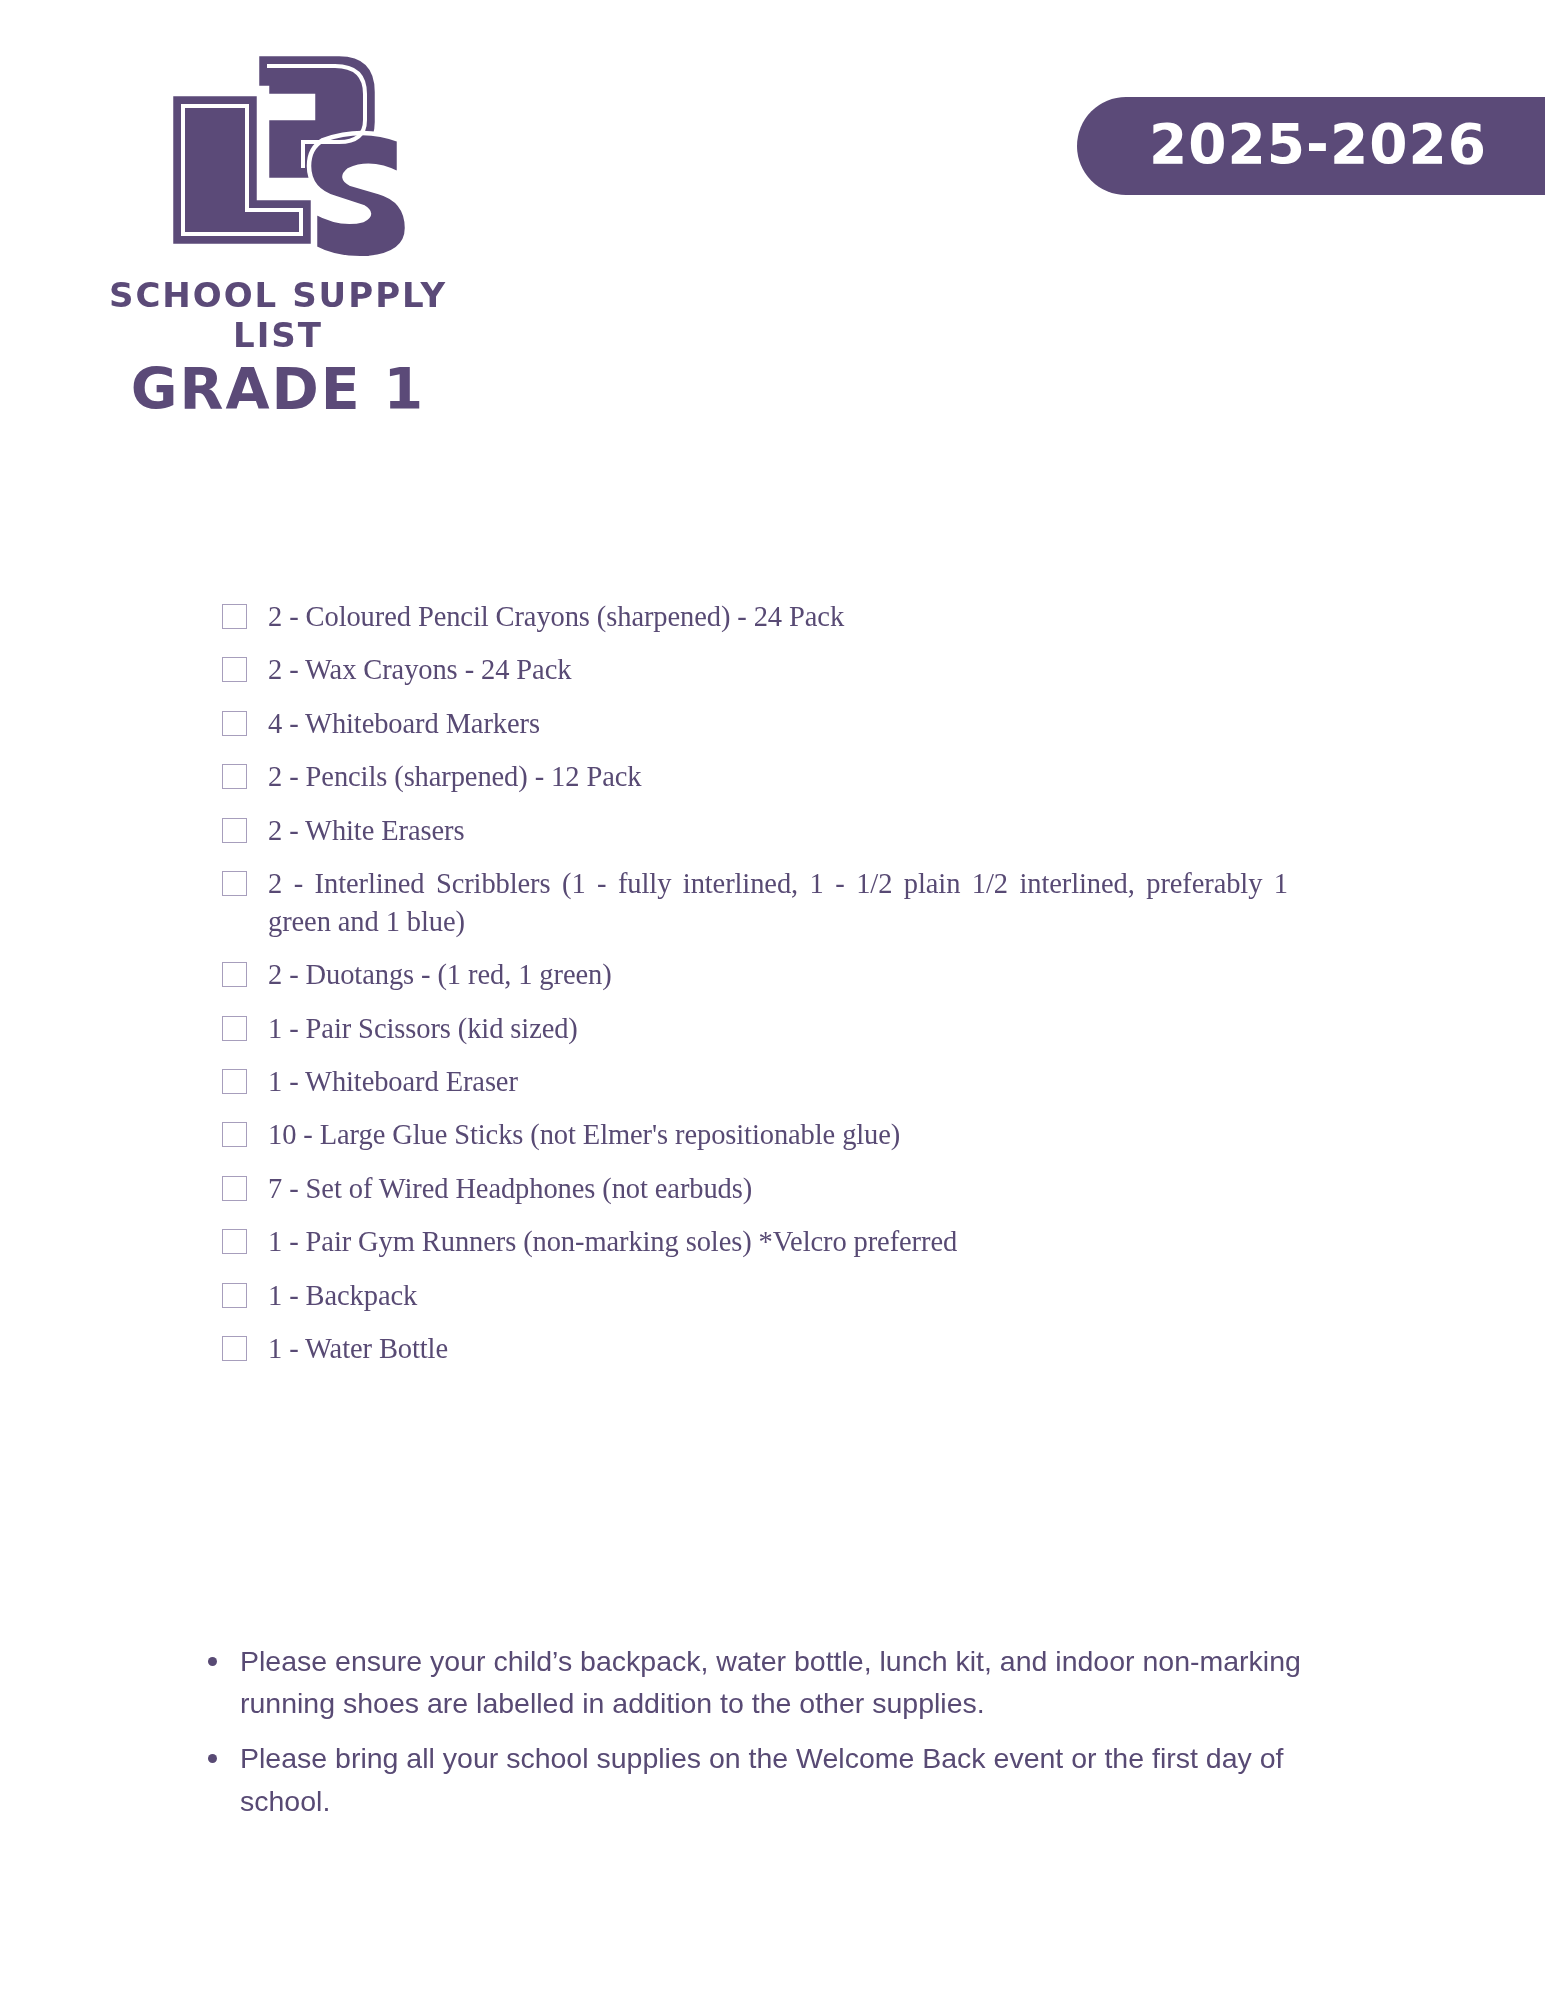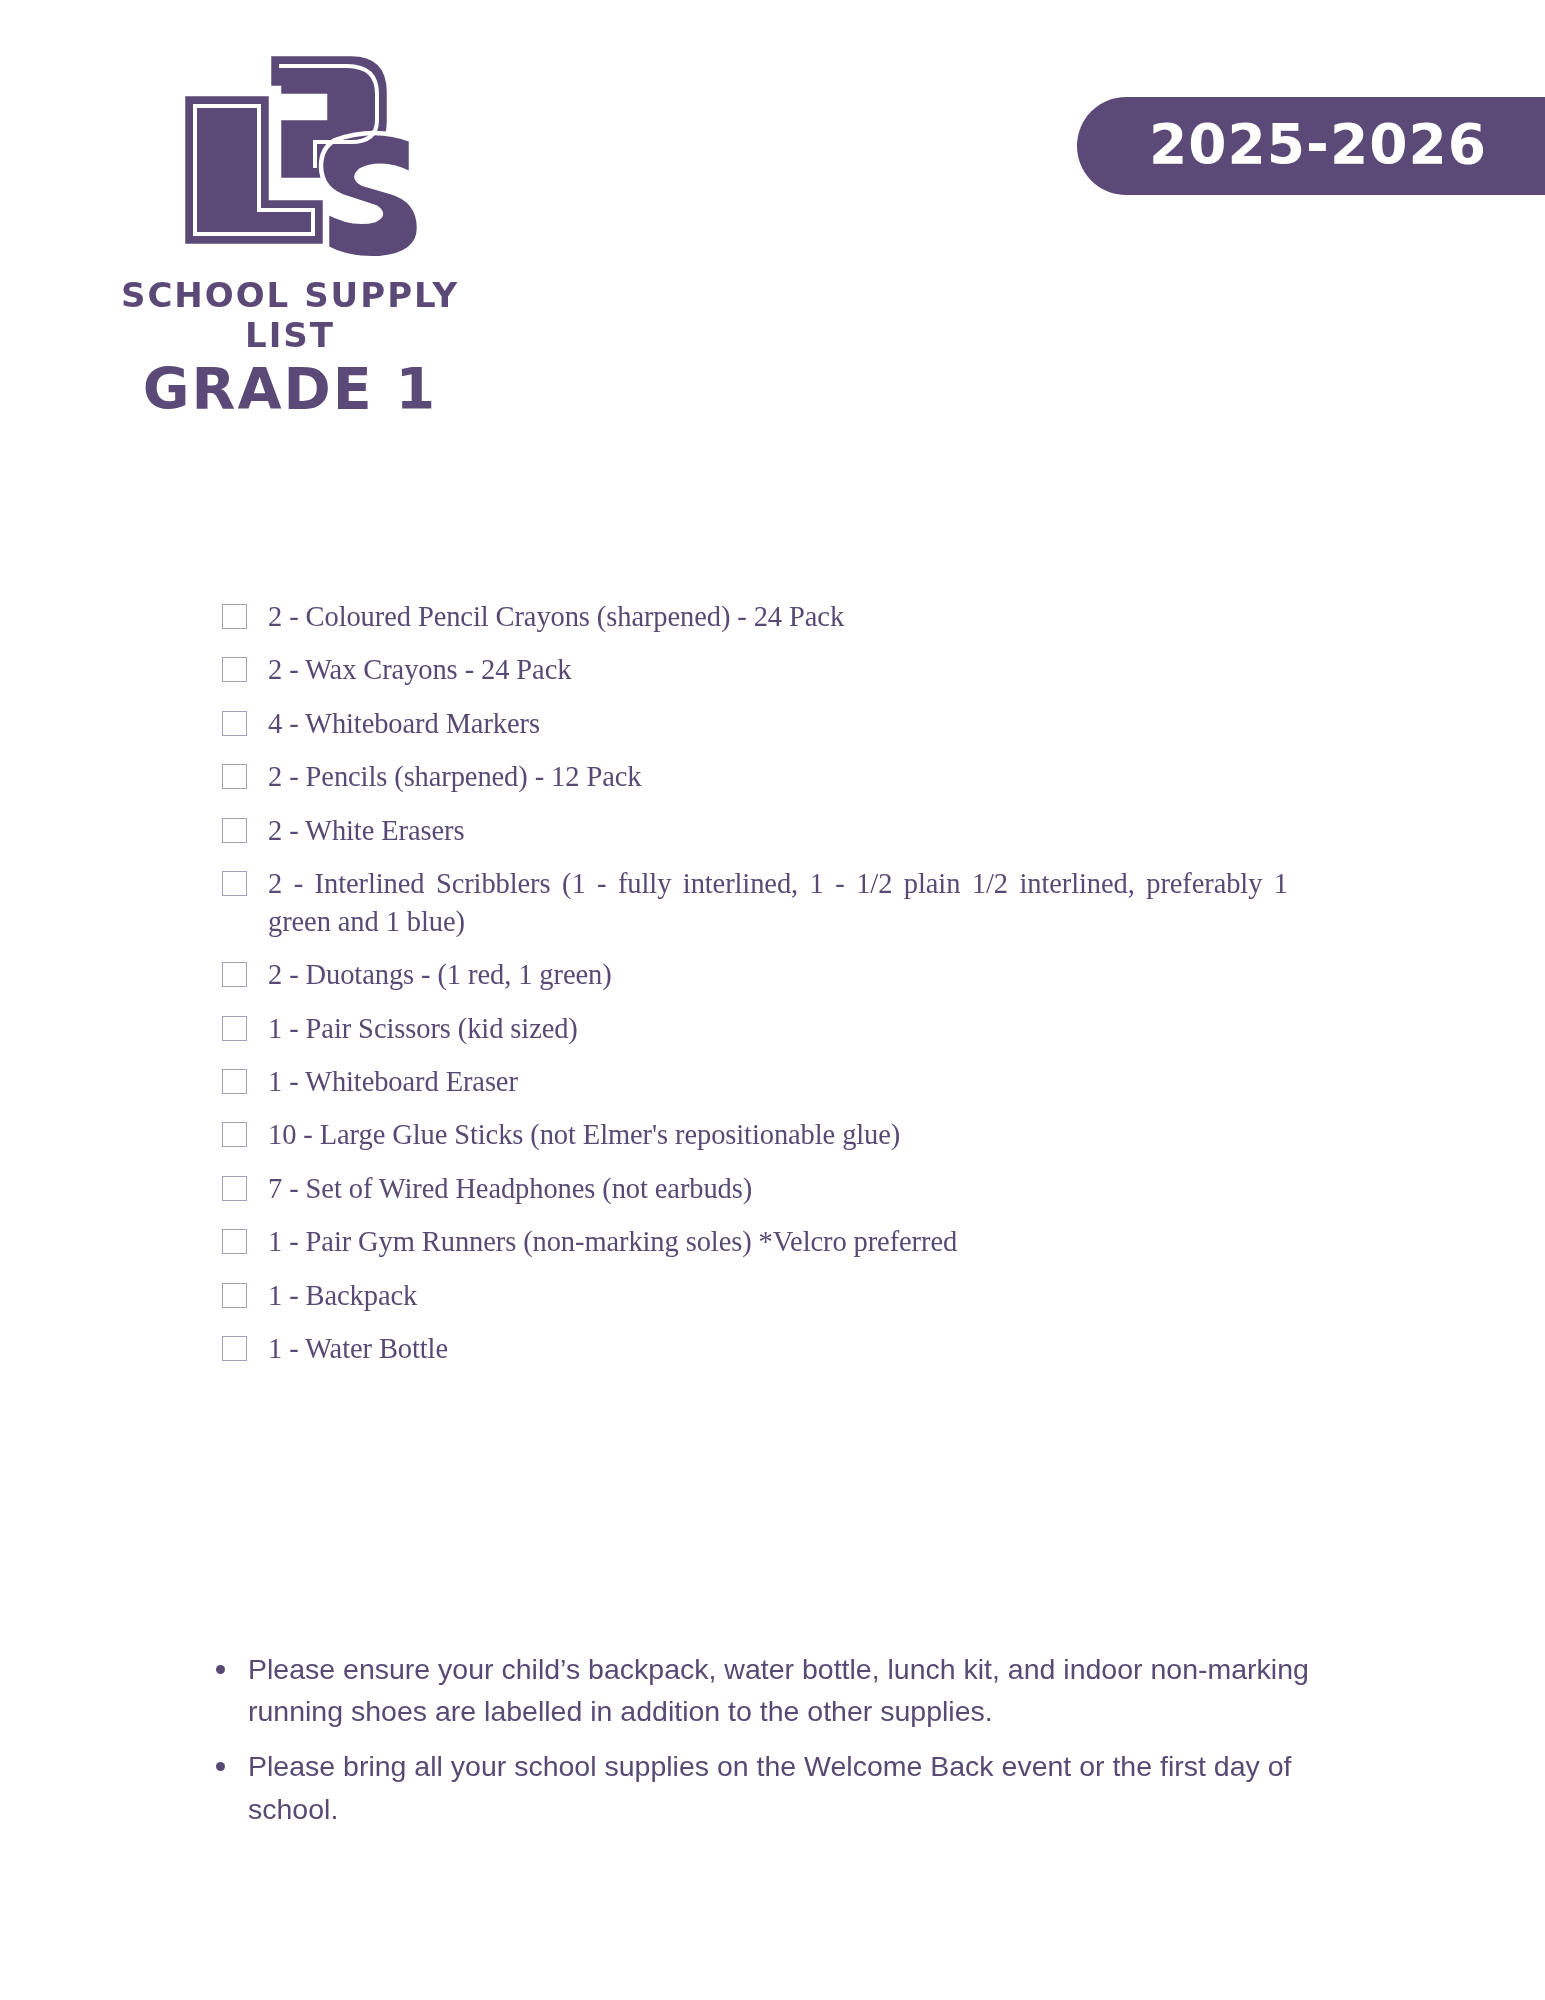--- a/index.html
+++ b/index.html
@@ -36,21 +36,21 @@
     font-family: "DejaVu Sans", sans-serif;
     font-weight: 700;
     font-size: 55px;
     letter-spacing: 1px;
     line-height: 1;
   }
 
   
   .logo-wrap {
     position: absolute;
-    left: 155px;
+    left: 143px;
     top: 48px;
     width: 420px;
   }
   .logo-mark {
     width: 260px;
     height: 215px;
     display: block;
     margin-left: 20px;
   }
   .logo-caption {
@@ -109,21 +109,21 @@
     text-align: justify;
     width: 1020px;
   }
 
   
   .notes {
     position: absolute;
     left: 198px;
     top: 1640px;
     width: 1120px;
-    margin: 8px;
+    margin: 0;
     padding: 0;
     list-style: none;
   }
   .note-item {
     position: relative;
     padding-left: 42px;
     margin-bottom: 13px;
     font-family: "Liberation Sans", sans-serif;
     font-size: 28.5px;
     line-height: 1.48;

